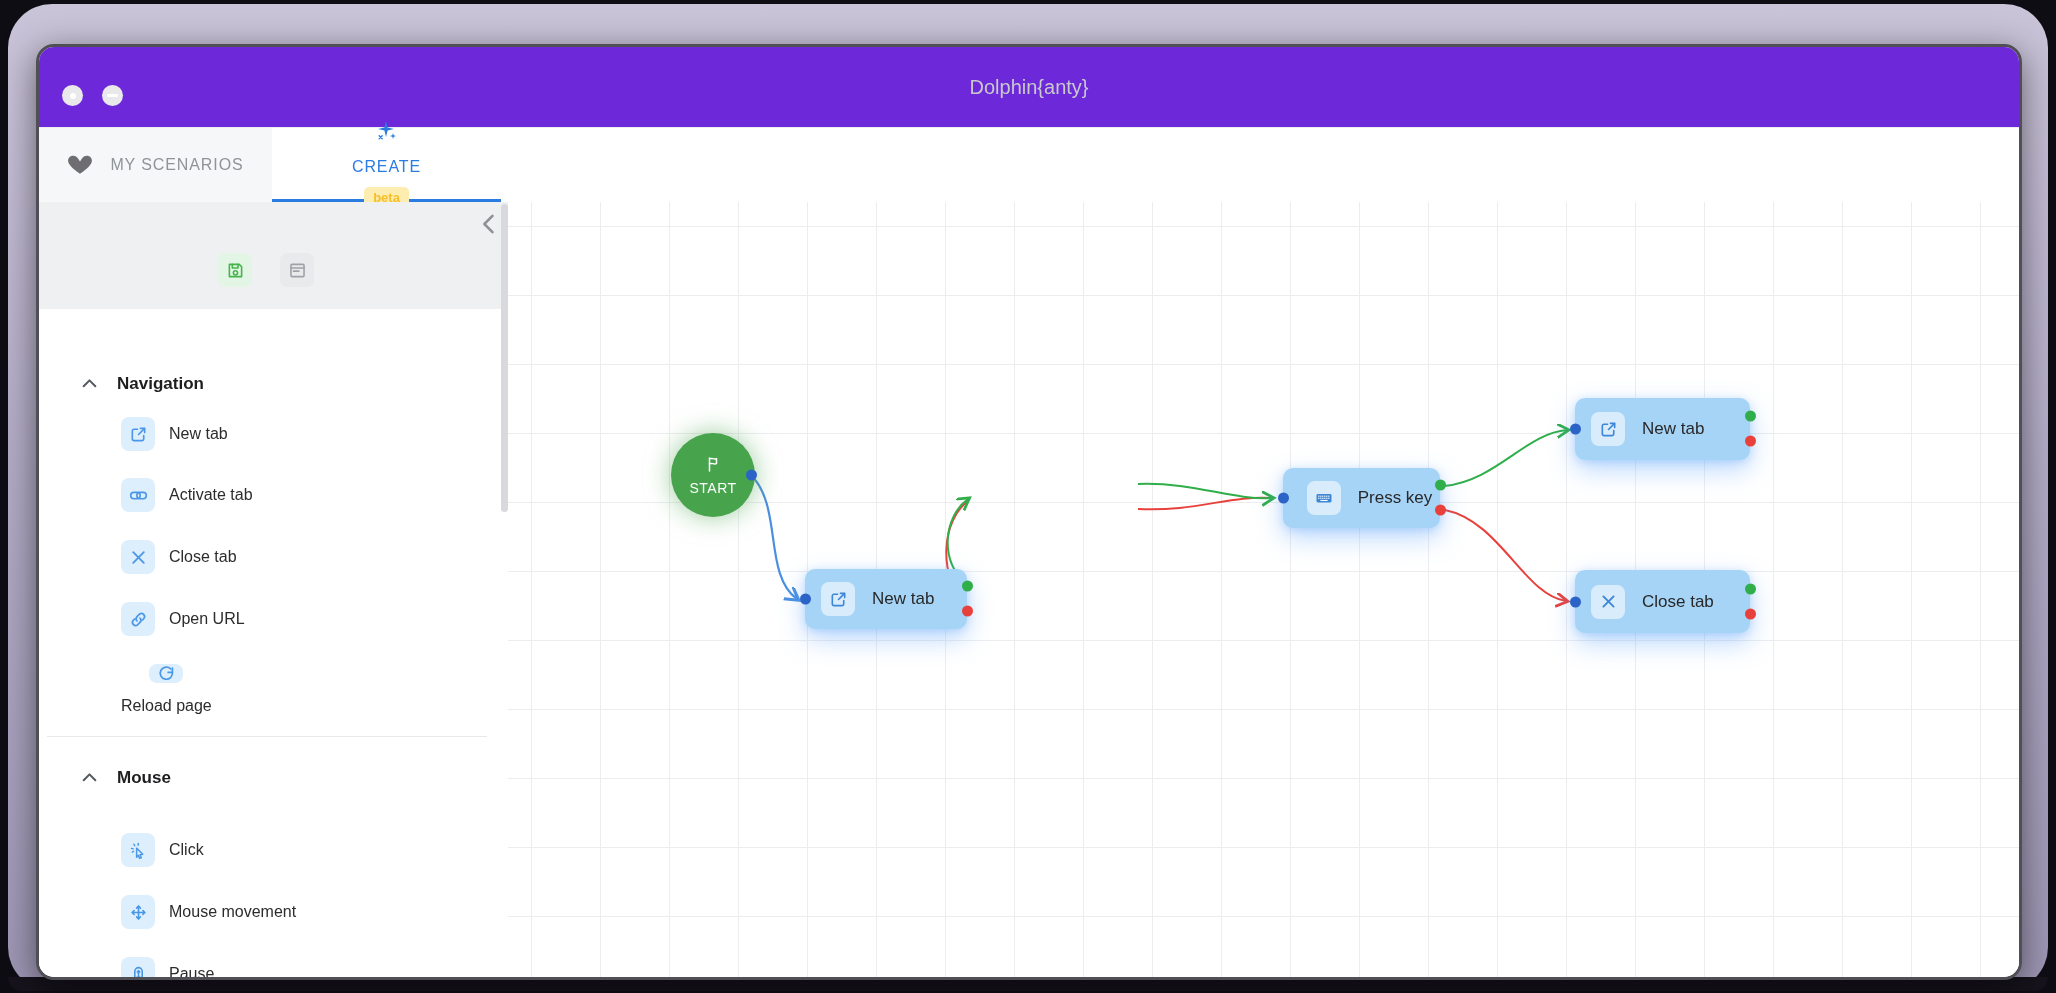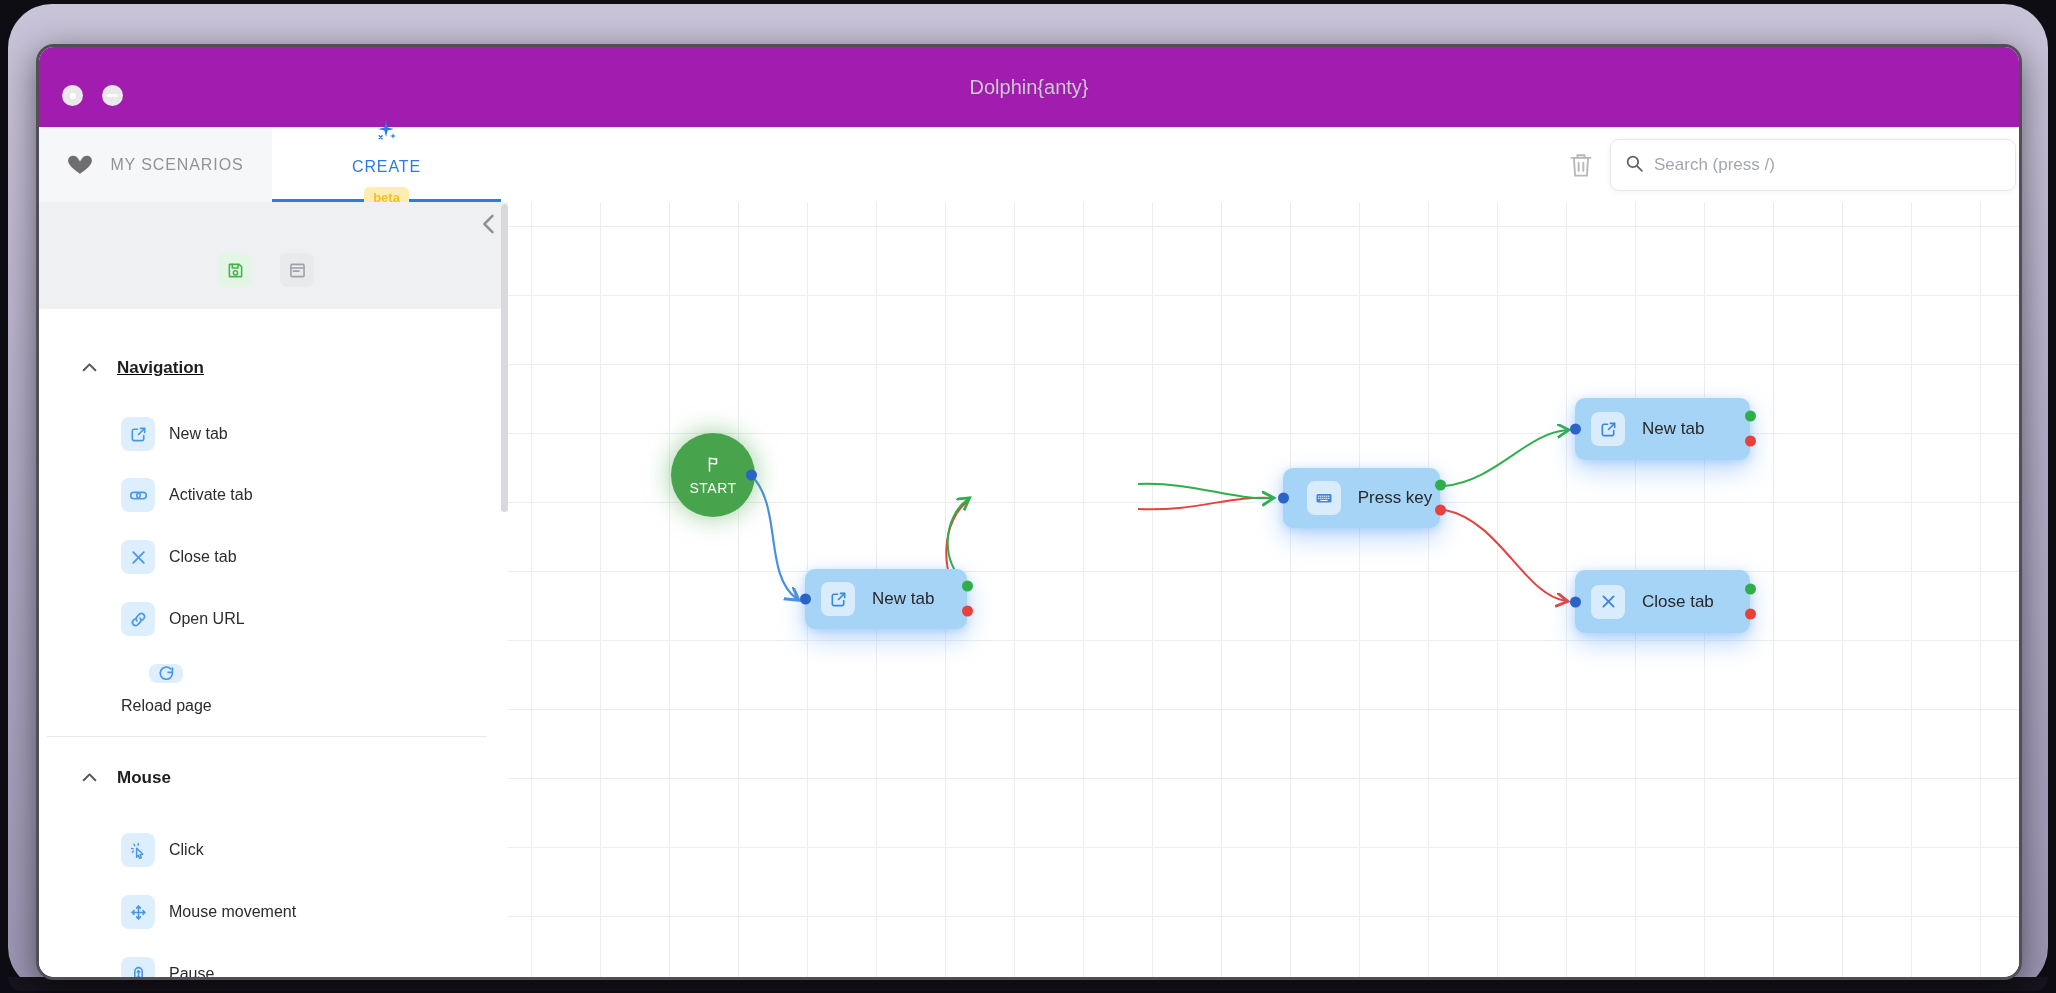--- a/index.html
+++ b/index.html
@@ -8,21 +8,21 @@
 
   .device-frame { position:absolute; left:8px; top:4px; width:2040px; height:987px; border-radius:44px;
     background:linear-gradient(180deg,#cac4d9 0%, #b3acc7 45%, #9d96b4 100%); }
   .device-frame::after { content:""; position:absolute; left:0; right:0; bottom:0; height:14px;
     background:#16131c; border-radius:0 0 44px 44px; }
 
   .window { position:absolute; left:36px; top:44px; width:1986px; height:936px; background:#fff;
     border:3px solid #514f56; border-radius:18px; overflow:hidden; box-shadow:0 8px 34px rgba(0,0,0,.5); }
 
   
-  .titlebar { position:absolute; left:0; top:0; right:0; height:81px; background:#a21caf; border-bottom:1px solid #ececef; }
+  .titlebar { position:absolute; left:0; top:0; right:0; height:81px; background:#6d28d9; border-bottom:1px solid #ececef; }
   .win-btn { position:absolute; top:38px; width:21px; height:21px; border-radius:50%; background:#e9e9eb; border:none; cursor:pointer; }
   .win-btn.b1 { left:23px; } .win-btn.b2 { left:63px; }
   .win-btn.b1::after { content:""; position:absolute; left:7.5px; top:7.5px; width:6px; height:6px; border-radius:50%; background:#fff; }
   .win-btn.b2::after { content:""; position:absolute; left:5px; top:9px; width:11px; height:3px; border-radius:2px; background:#fff; }
   .app-title { text-align:center; line-height:80px; font-size:20px; color:#c9c9cd; }
 
   
   .tabrow { position:absolute; top:81px; left:0; right:0; height:74px; display:flex; background:#fff; }
   .tab { display:flex; align-items:center; justify-content:center; cursor:pointer; }
   .tab-ms { width:233px; background:#f6f7f8; gap:17px; color:#8f9499; font-size:16px; letter-spacing:.9px; }
@@ -42,21 +42,21 @@
   .sidebar { width:469px; flex:none; position:relative; background:#fff; }
   .sb-header { height:107px; background:#eef0f2; position:relative; }
   .icon-btn { position:absolute; top:51px; width:34px; height:34px; border-radius:7px; border:none; cursor:pointer;
     display:flex; align-items:center; justify-content:center; }
   .icon-btn.save { left:179px; background:#e3f5e4; }
   .icon-btn.form { left:241px; background:#e9eaec; }
   .collapse-btn { position:absolute; left:437px; top:8px; width:26px; height:30px; background:none; border:none; cursor:pointer; }
   .sb-scrollbar { position:absolute; left:462px; top:2px; width:7px; height:308px; background:#d9d9dd; border-radius:4px; cursor:pointer; }
   .section-head { position:absolute; display:flex; align-items:center; gap:19px; padding-left:42px; height:40px; cursor:pointer; }
   .section-head .sec-title { font-weight:bold; font-size:17px; color:#1e1e20; }
-  .sec-nav { top:146px;text-decoration:underline; } .sec-mouse { top:556px; }
+  .sec-nav { top:162px; } .sec-mouse { top:556px; }
   .sb-item { position:absolute; left:82px; height:34px; display:flex; align-items:center; gap:14px; cursor:pointer; }
   .chip-s { width:34px; height:34px; border-radius:8px; background:#ddeefc; display:flex; align-items:center; justify-content:center; }
   .sb-item .lbl { font-size:16px; color:#2c2c2e; }
   .it-0 { top:215px; } .it-1 { top:276px; } .it-2 { top:338px; } .it-3 { top:400px; } .it-4 { top:462px;flex-direction:column; }
   .it-5 { top:631px; } .it-6 { top:693px; } .it-7 { top:755px; }
   .divider { position:absolute; left:8px; top:534px; width:440px; height:1px; background:#e9e9ec; }
 
   
   .canvas { flex:1; position:relative; background-color:#fff;
     background-image: linear-gradient(to right, #ededf0 1px, transparent 1px),
@@ -112,40 +112,20 @@
       <div class="tab tab-create">
         <span>
           <svg width="24" height="24" viewBox="0 0 24 24" fill="#2b7ce0" stroke="#2b7ce0" stroke-width="1.4" stroke-linecap="round">
             <path d="M11 2 12.6 8.4 19 10 12.6 11.6 11 18 9.4 11.6 3 10 9.4 8.4 Z" stroke="none"></path>
             <path d="M4.2 16.8 7.2 19.8 M7.2 16.8 4.2 19.8" fill="none"></path>
             <path d="M18 14 18.7 16.3 21 17 18.7 17.7 18 20 17.3 17.7 15 17 17.3 16.3 Z" stroke="none"></path>
           </svg>
         </span>
         <span>CREATE</span>
         <span class="beta-badge">beta</span>
-      </div>
-      <div class="tab-rest">
-        <button class="trash-btn">
-          <svg width="26" height="30" viewBox="0 0 22 24" fill="none" stroke="#b7b7bd" stroke-width="1.6" stroke-linecap="round">
-            <path d="M3 6 h16"></path>
-              <path d="M8 6 V3.8 h6 V6"></path>
-              <path d="M5 6 l1 15 h10 l1-15"></path>
-            <path d="M9 10 v7"></path>
-              <path d="M13 10 v7"></path>
-          </svg>
-        </button>
-        <div class="searchbox">
-          <span>
-            <svg width="19" height="19" viewBox="0 0 18 18" fill="none" stroke="#5f6368" stroke-width="1.7" stroke-linecap="round">
-              <circle cx="7.5" cy="7.5" r="5"></circle>
-                <path d="M11.3 11.3 16 16"></path>
-            </svg>
-          </span>
-          <input value="" placeholder="Search (press /)" style="">
-        </div>
       </div>
     </div>
 
     <div class="bodyrow">
 
       <div class="sidebar">
         <div class="sb-header">
           <button class="icon-btn save">
             <svg width="19" height="19" viewBox="0 0 18 18" fill="none" stroke="#44b54a" stroke-width="1.5" stroke-linejoin="round" stroke-linecap="round">
               <path d="M3.2 3.2 h9.3 l2.3 2.3 v9.3 h-11.6 z"></path>

